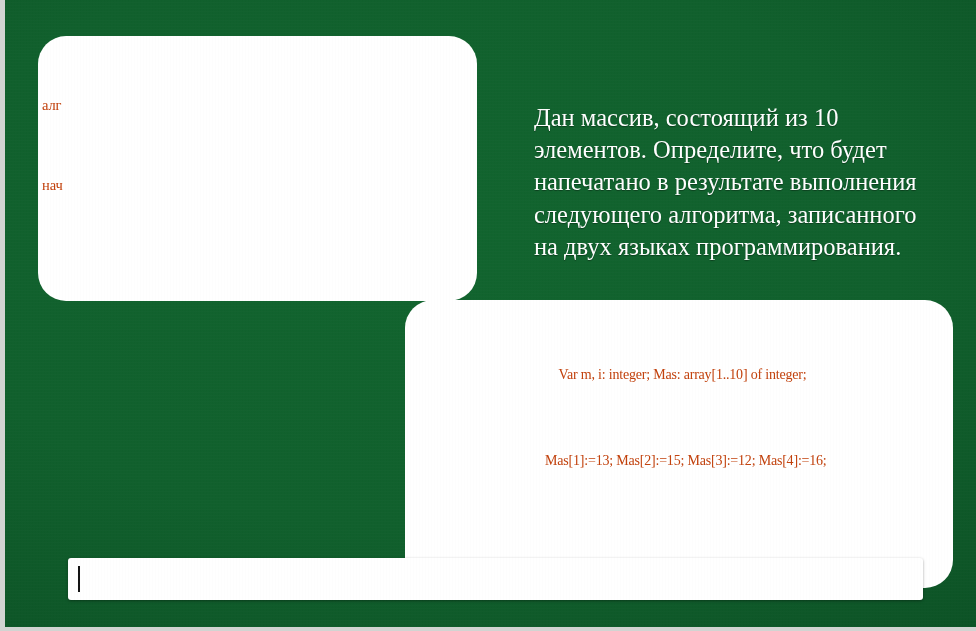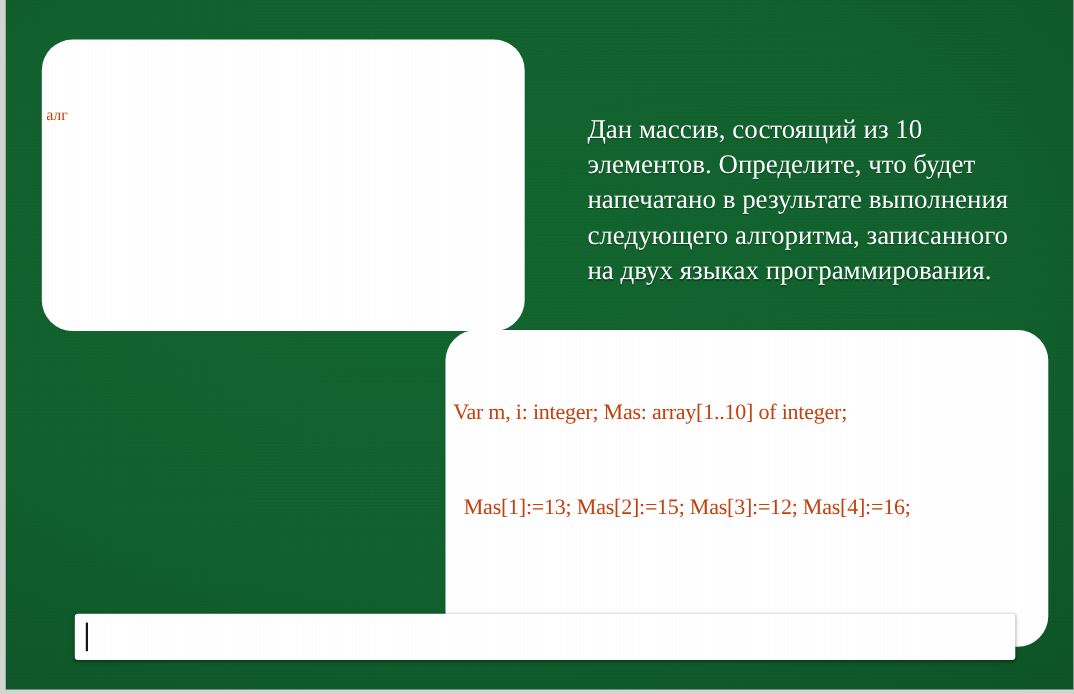--- a/index.html
+++ b/index.html
@@ -62,24 +62,25 @@
     padding: 3px 0 0 4px;
     letter-spacing: -0.1px;
   }
 
   
   #pascal-card {
     left: 400px;
     top: 300px;
     width: 548px;
     height: 288px;
-    font-size: 20px;
+    font-size: 14px;
     line-height: 28.6px;
     padding: 4px 0 0 7px;
     letter-spacing: -0.2px;
+    text-align: center;
   }
 
   .code-line {
     display: block;
   }
 
   
   #prompt-text {
     position: absolute;
     left: 529px;
@@ -125,20 +126,21 @@
     white-space: pre;
   }
 </style>
 </head>
 <body>
 
 <div id="slide">
 
   <div id="algo-card" class="code-card">
     <span class="code-line">алг</span>
+    <span class="code-line">нач</span>
     
     
     
     
     
     
     
     
     
   </div>

